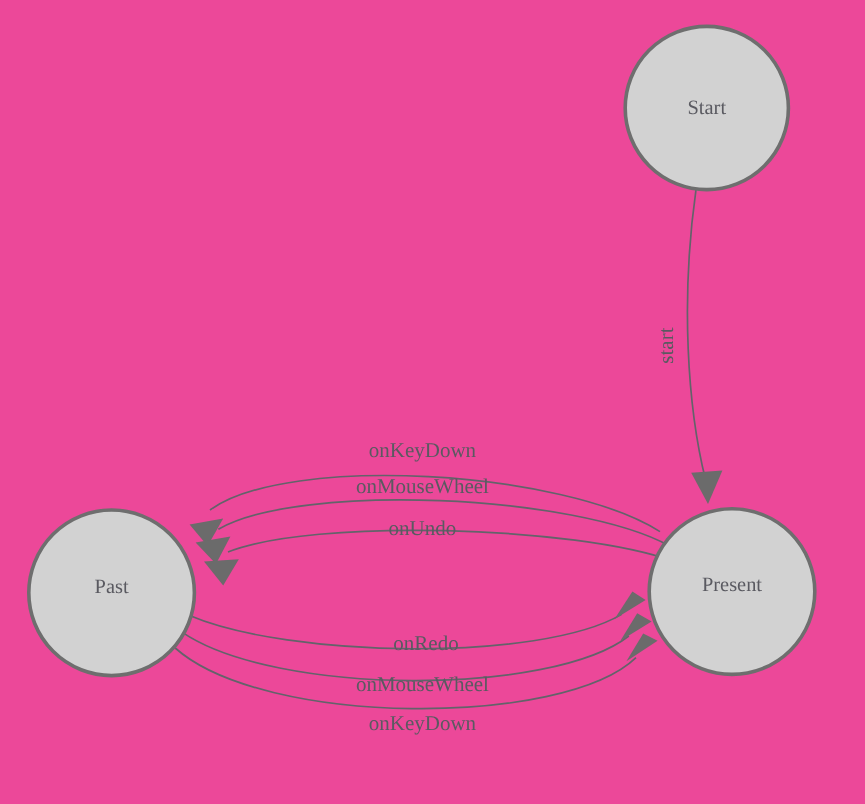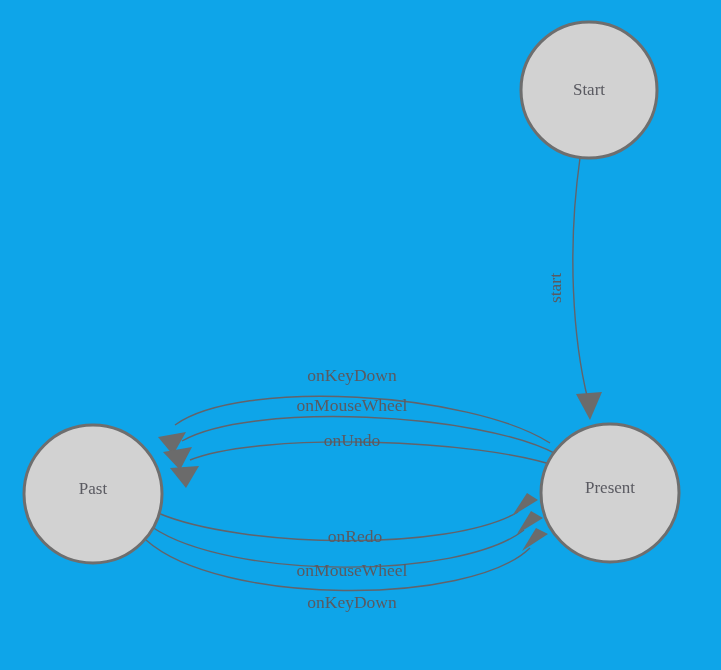--- a/index.html
+++ b/index.html
@@ -7,21 +7,21 @@
     padding: 0;
     background: #ffffff;
   }
   body {
     font-family: "Liberation Serif", "DejaVu Serif", serif;
   }
   #diagram-canvas {
     position: relative;
     width: 721px;
     height: 670px;
-    background: #0ea5e9;
+    background: #ec4899;
     overflow: hidden;
   }
   #diagram-canvas svg {
     position: absolute;
     top: 0;
     left: 0;
     width: 721px;
     height: 670px;
     display: block;
   }

